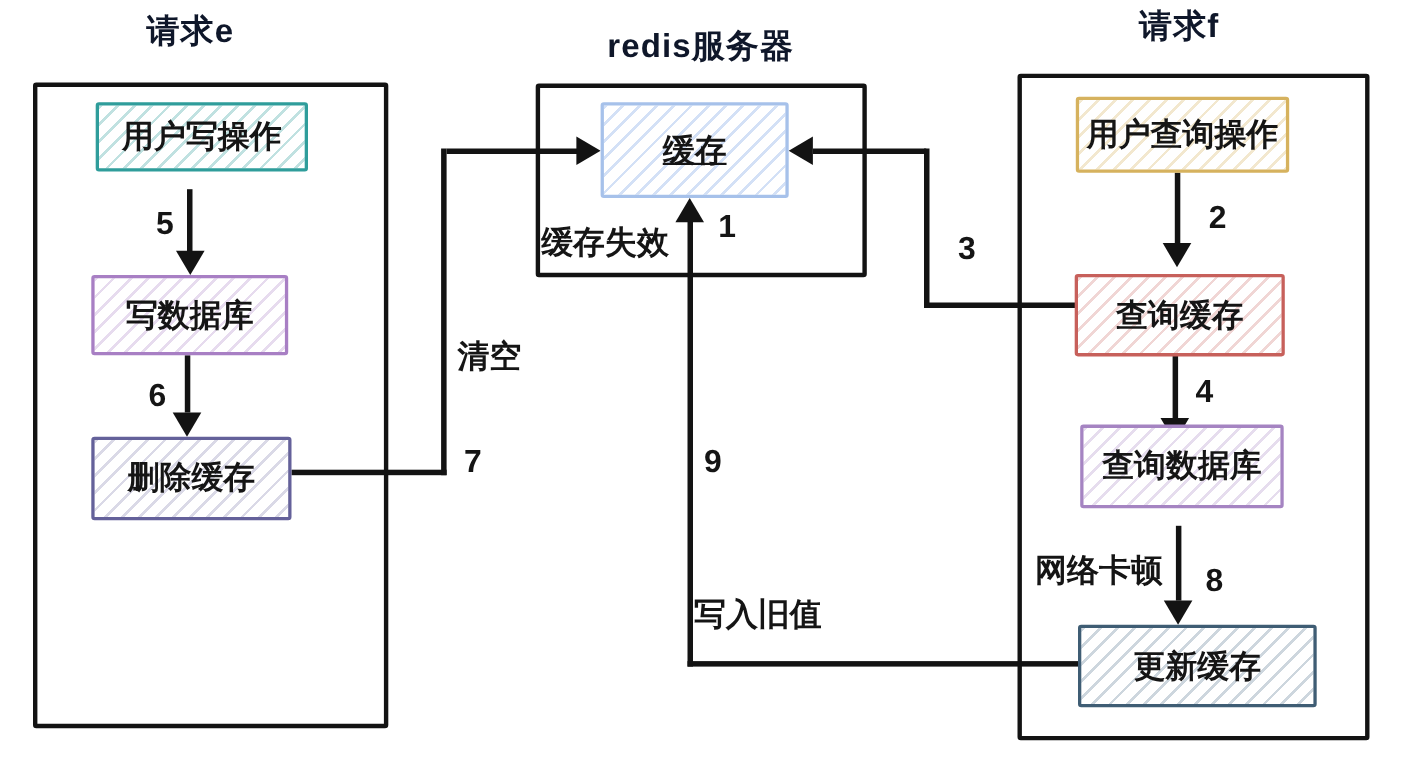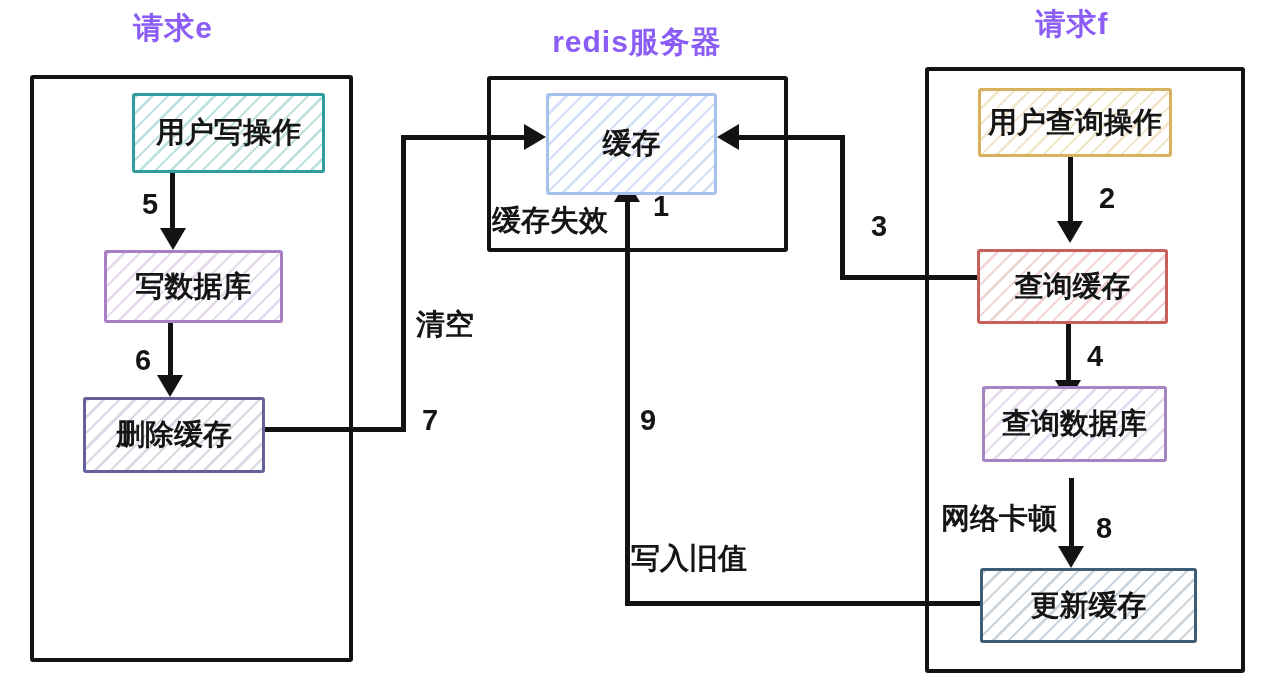--- a/index.html
+++ b/index.html
@@ -1,21 +1,21 @@
 <!DOCTYPE html>
 <html><head>
 <meta charset="utf-8">
 <style>
   html,body{margin:0;padding:0;background:#fff;}
   .canvas{
     position:relative;width:1276px;height:695px;background:#ffffff;overflow:hidden;
     font-family:"Liberation Sans","DejaVu Sans",sans-serif;color:#151515;
   }
   .title{
-    position:absolute;font-size:30px;font-weight:600;text-align:center;color:#8b5cf6;
+    position:absolute;font-size:30px;font-weight:600;text-align:center;color:#0f172a;
     letter-spacing:1px;white-space:nowrap;
   }
   .frame{
     position:absolute;box-sizing:border-box;border:4px solid #131313;background:#ffffff;border-radius:3px;
   }
   .ln{position:absolute;background:#131313;}
   .ah{position:absolute;width:0;height:0;}
   .ah.down{border-left:13px solid transparent;border-right:13px solid transparent;border-top:22px solid #131313;}
   .ah.up{border-left:13px solid transparent;border-right:13px solid transparent;border-bottom:22px solid #131313;}
   .ah.right{border-top:13px solid transparent;border-bottom:13px solid transparent;border-left:22px solid #131313;}
@@ -66,33 +66,33 @@
 
   <div class="ln" style="left:1068px;top:157px;width:5px;height:66px;"></div>
   <div class="ah down" style="left:1057px;top:221px;"></div>
 
   <div class="ln" style="left:1066px;top:318px;width:5px;height:62px;"></div>
   <div class="ah down" style="left:1055px;top:380px;"></div>
 
   <div class="ln" style="left:1069px;top:478px;width:5px;height:68px;"></div>
   <div class="ah down" style="left:1058px;top:546px;"></div>
 
-  <div class="node" style="left: 87px; top: 93px; width: 193px; height: 80px; margin-left: 45px; --c: #2f9d9b; --h: rgba(47,157,155,0.30);">
+  <div class="node" style="left: 87px; top: 93px; width: 193px; height: 63px; --c: #2f9d9b; --h: rgba(47,157,155,0.30);">
     <span>用户写操作</span>
   </div>
 
-  <div class="node" style="left: 83px; top: 250px; width: 179px; height: 73px; margin-left: 21px; --c: #a87fc4; --h: rgba(168,127,196,0.28);">
+  <div class="node" style="left: 83px; top: 250px; width: 179px; height: 73px; --c: #a87fc4; --h: rgba(168,127,196,0.28);">
     <span>写数据库</span>
   </div>
 
   <div class="node" style="left: 83px; top: 397px; width: 182px; height: 76px; --c: #64619a; --h: rgba(100,97,154,0.24);">
     <span>删除缓存</span>
   </div>
 
-  <div class="node" style="left: 546px; top: 93px; width: 171px; height: 102px; --c: #a6c1ea; --h: rgba(140,175,232,0.38);">
+  <div class="node" style="left: 546px; top: 93px; width: 171px; height: 87px; text-decoration: underline; --c: #a6c1ea; --h: rgba(140,175,232,0.38);">
     <span>缓存</span>
   </div>
 
   <div class="node" style="left: 978px; top: 88px; width: 194px; height: 69px; --c: #d6b25e; --h: rgba(214,178,94,0.30);">
     <span>用户查询操作</span>
   </div>
 
   <div class="node" style="left: 977px; top: 249px; width: 191px; height: 75px; --c: #c7605b; --h: rgba(199,96,91,0.26);">
     <span>查询缓存</span>
   </div>

